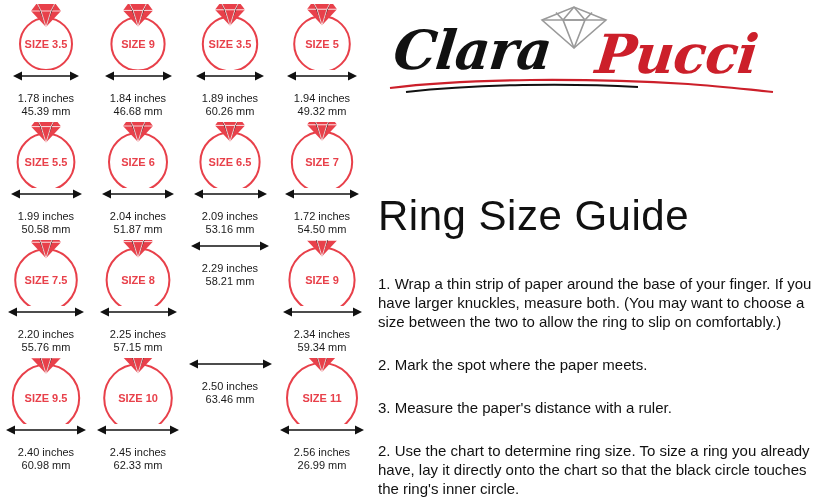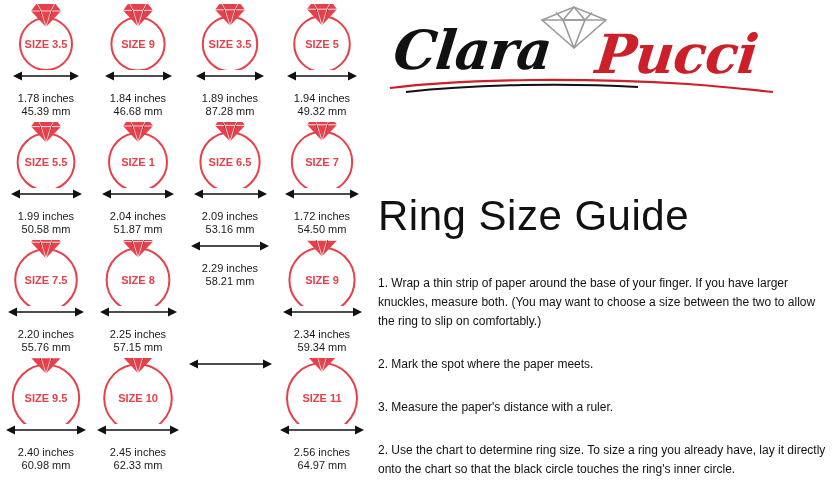--- a/index.html
+++ b/index.html
@@ -132,21 +132,21 @@
     color: #111;
     letter-spacing: 0.5px;
   }
   .steps {
     position: absolute;
     left: 10px;
     top: 250px;
     width: 448px;
   }
   .step {
-    font-size: 12px;
+    font-size: 15px;
     line-height: 19px;
     color: #111;
     margin-bottom: 16px;
     margin-top: 24px;
   }
 </style>
 </head>
 <body>
 
 <div class="page">
@@ -226,21 +226,21 @@
         </div>
         <div class="arrow-row">
           <svg class="arrow-svg" width="68" height="12" viewBox="0 0 68 12" xmlns="http://www.w3.org/2000/svg">
             <line x1="7" y1="6" x2="61" y2="6" stroke="#111" stroke-width="1.6"></line>
             <path d="M0 6 L9 1.5 L9 10.5 Z" fill="#111"></path>
             <path d="M68 6 L59 1.5 L59 10.5 Z" fill="#111"></path>
           </svg>
         </div>
         <div class="meas">
           <div>1.89 inches</div>
-          <div>87.28 mm</div>
+          <div>60.26 mm</div>
         </div>
       </div>
       <div class="cell">
         <div class="ring-wrap">
           <svg class="ring-svg" width="92" height="66" viewBox="0 0 92 66" xmlns="http://www.w3.org/2000/svg">
             <circle cx="46" cy="40" r="27.8" fill="none" stroke="#e8404a" stroke-width="2"></circle>
             <g fill="#e8404a">
               <path d="M31 5.199999999999999 L61 5.199999999999999 L46 21.2 Z"></path>
               <path d="M31 5.199999999999999 L37 -2.8000000000000007 L55 -2.8000000000000007 L61 5.199999999999999 Z"></path>
             </g>
@@ -299,21 +299,21 @@
             <g fill="#e8404a">
               <path d="M31 4 L61 4 L46 20 Z"></path>
               <path d="M31 4 L37 -4 L55 -4 L61 4 Z"></path>
             </g>
             <g stroke="#ffffff" stroke-width="0.9" opacity="0.85">
               <path d="M31 4 L61 4"></path>
               <path d="M37 -4 L41 4 L46 20"></path>
               <path d="M55 -4 L51 4 L46 20"></path>
             </g>
           </svg>
-          <div class="size-label">SIZE 1</div>
+          <div class="size-label">SIZE 6</div>
         </div>
         <div class="arrow-row">
           <svg class="arrow-svg" width="72" height="12" viewBox="0 0 72 12" xmlns="http://www.w3.org/2000/svg">
             <line x1="7" y1="6" x2="65" y2="6" stroke="#111" stroke-width="1.6"></line>
             <path d="M0 6 L9 1.5 L9 10.5 Z" fill="#111"></path>
             <path d="M72 6 L63 1.5 L63 10.5 Z" fill="#111"></path>
           </svg>
         </div>
         <div class="meas">
           <div>2.04 inches</div>
@@ -530,20 +530,24 @@
         </div>
       </div>
       <div class="cell">
         <div class="arrow-row">
           <svg class="arrow-svg" width="83" height="12" viewBox="0 0 83 12" xmlns="http://www.w3.org/2000/svg">
             <line x1="7" y1="6" x2="76" y2="6" stroke="#111" stroke-width="1.6"></line>
             <path d="M0 6 L9 1.5 L9 10.5 Z" fill="#111"></path>
             <path d="M83 6 L74 1.5 L74 10.5 Z" fill="#111"></path>
           </svg>
         </div>
+        <div class="meas">
+          <div>2.50 inches</div>
+          <div>63.46 mm</div>
+        </div>
       </div>
       <div class="cell">
         <div class="ring-wrap">
           <svg class="ring-svg" width="92" height="66" viewBox="0 0 92 66" xmlns="http://www.w3.org/2000/svg">
             <circle cx="46" cy="40" r="35" fill="none" stroke="#e8404a" stroke-width="2"></circle>
             <g fill="#e8404a">
               <path d="M31 -2 L61 -2 L46 14 Z"></path>
               <path d="M31 -2 L37 -10 L55 -10 L61 -2 Z"></path>
             </g>
             <g stroke="#ffffff" stroke-width="0.9" opacity="0.85">
@@ -556,21 +560,21 @@
         </div>
         <div class="arrow-row">
           <svg class="arrow-svg" width="84" height="12" viewBox="0 0 84 12" xmlns="http://www.w3.org/2000/svg">
             <line x1="7" y1="6" x2="77" y2="6" stroke="#111" stroke-width="1.6"></line>
             <path d="M0 6 L9 1.5 L9 10.5 Z" fill="#111"></path>
             <path d="M84 6 L75 1.5 L75 10.5 Z" fill="#111"></path>
           </svg>
         </div>
         <div class="meas">
           <div>2.56 inches</div>
-          <div>64.97 mm</div>
+          <div>26.99 mm</div>
         </div>
       </div>
     </div>
 
   <div class="right">
 
     <div class="logo">
       <div class="logo-diamond">
         <svg width="96" height="50" viewBox="0 0 96 50" xmlns="http://www.w3.org/2000/svg">
           <g fill="none" stroke="#9a9a9a" stroke-width="1.6">

